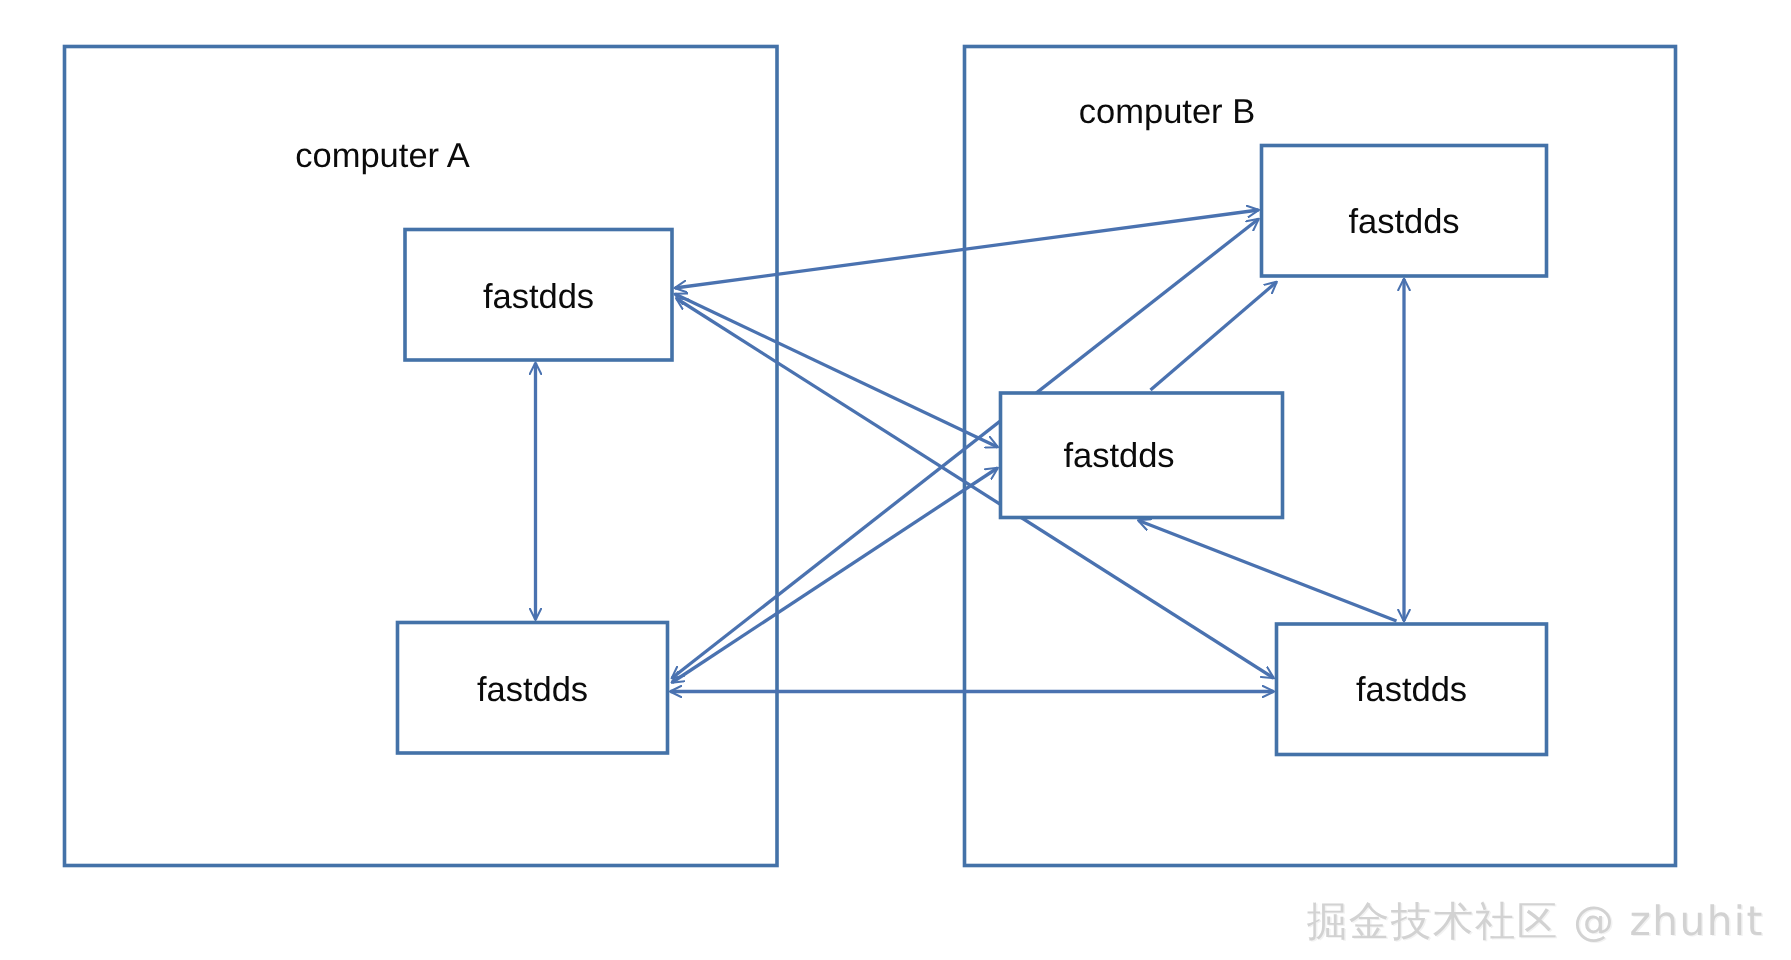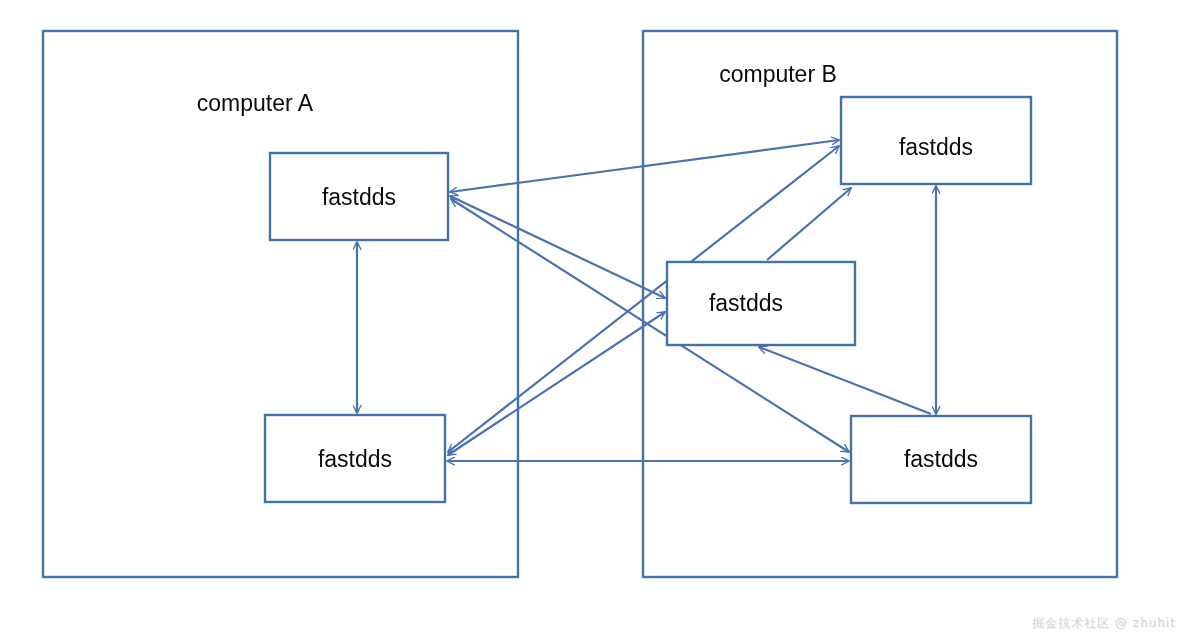--- a/index.html
+++ b/index.html
@@ -56,21 +56,21 @@
     font-size: 23px;
     fill: #0b0b0b;
     text-anchor: middle;
     dominant-baseline: middle;
   }
   .watermark {
     position: absolute;
     right: 18px;
     bottom: 8px;
     font-family: "DejaVu Sans", sans-serif;
-    font-size: 12px;
+    font-size: 27px;
     letter-spacing: 1px;
     color: #d2d2d2;
     text-shadow: 1px 1px 0 #f2f2f2;
     white-space: nowrap;
     user-select: none;
   }
 </style>
 </head>
 <body>
 

